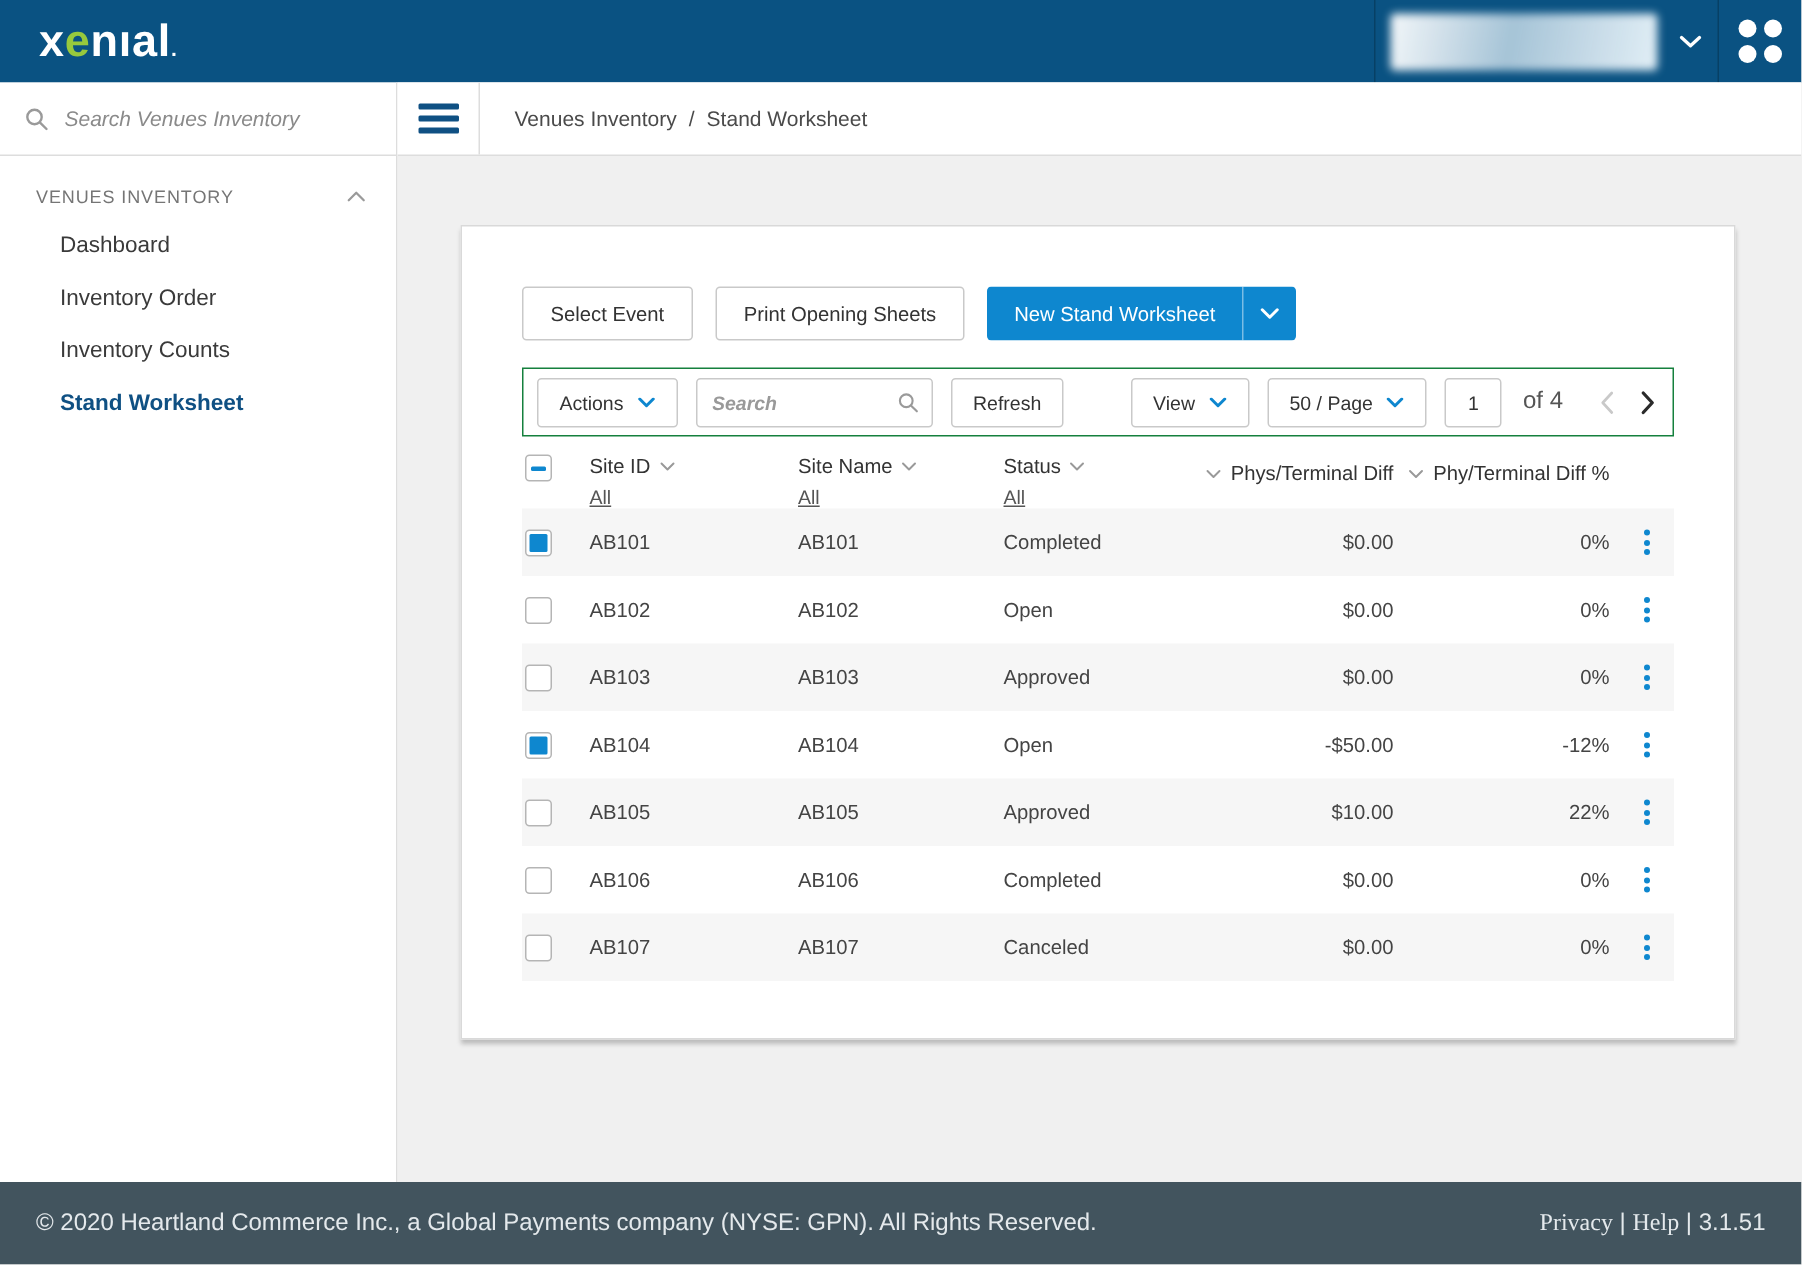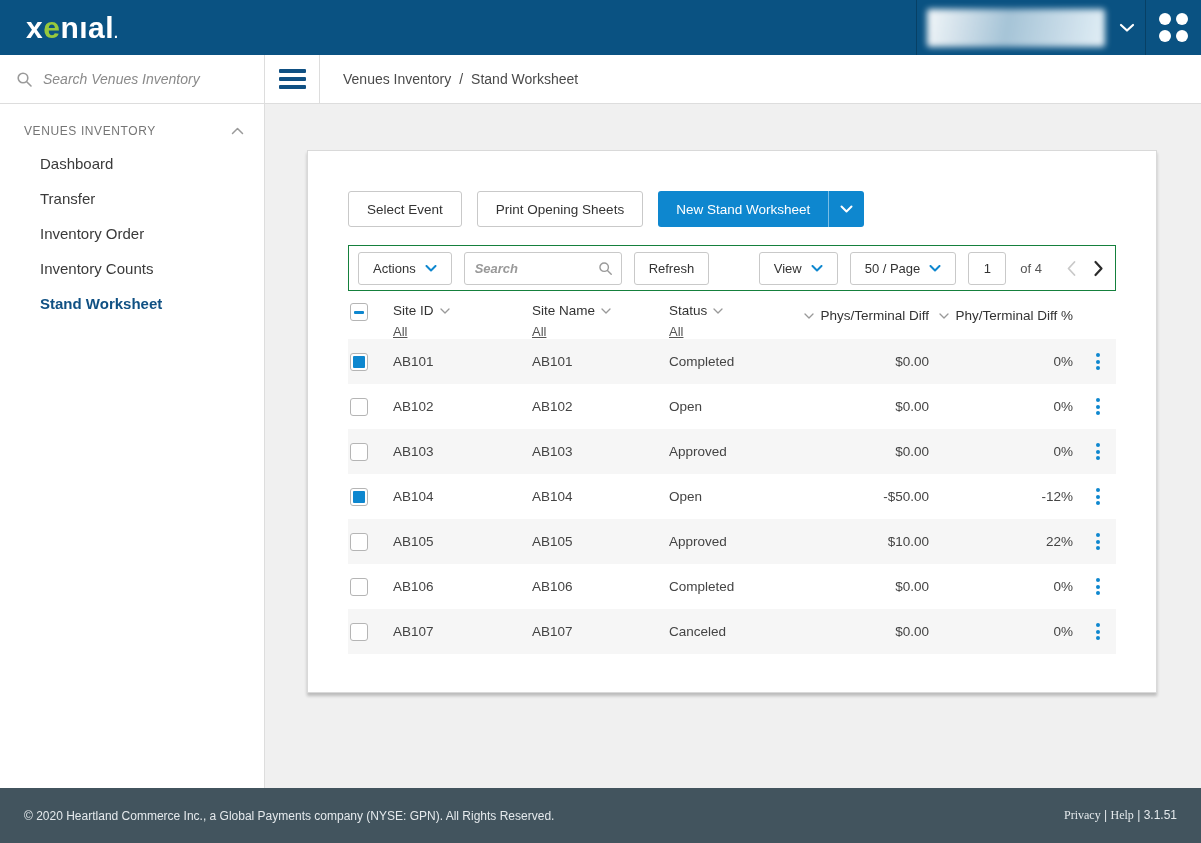--- a/index.html
+++ b/index.html
@@ -66,21 +66,21 @@
   .toolbar { margin-top:18px; border:1px solid #15803d; height:46px; display:flex; align-items:center; padding:0 9px; gap:12px; }
   .tb-btn { height:33px; background:#FFF; border:1px solid #C9C9C9; border-radius:3px; font-size:13px; color:#333;
             display:flex; align-items:center; gap:9px; padding:0 14px; cursor:pointer; }
   .tb-search { position:relative; height:33px; }
   .tb-search input { height:33px; width:158px; border:1px solid #C9C9C9; border-radius:3px; padding:0 30px 0 10px;
                      font-size:13px; font-style:italic; color:#555; outline:none; font-family:"Liberation Sans", sans-serif;font-weight:bold; }
   .tb-search input::placeholder { color:#999; }
   .tb-search svg { position:absolute; right:9px; top:9px; }
   .tb-spacer { flex:1; }
   .page-input { width:38px; height:33px; border:1px solid #C9C9C9; border-radius:3px; text-align:center; font-size:13px; color:#333; outline:none; font-family:"Liberation Sans", sans-serif; }
-  .page-of { font-size:13px; color:#555; margin-left:2px; }
+  .page-of { font-size:16px; color:#555; margin-left:2px; }
   .pg-btn { background:none; border:none; cursor:pointer; display:flex; align-items:center; padding:0 2px; }
   .pg-btn.prev { margin-left:10px; cursor:default; }
 
   
   .tbl-header { display:flex; align-items:flex-start; padding-top:12px; min-height:48px; }
   .tbl-row { display:flex; align-items:center; height:45px; }
   .tbl-row.striped { background:#F6F6F6; }
   .col-cb { width:45px; display:flex; align-items:center; padding-left:2px; }
   .col-siteid { width:139px; }
   .col-sitename { width:137px; }
@@ -93,21 +93,21 @@
   .th-all { display:inline-block; margin-top:6px; font-size:13px; color:#555; text-decoration:underline; cursor:pointer; }
   .cell { font-size:13.5px; color:#444; }
   .checkbox { width:18px; height:18px; border:1px solid #B5B5B5; border-radius:3px; background:#FFF; position:relative; cursor:pointer; flex:none; }
   .checkbox.checked::after { content:""; position:absolute; inset:2px; background:#0E87CF; border-radius:1px; }
   .checkbox.indeterminate::after { content:""; position:absolute; left:3px; right:3px; top:7px; height:3px; background:#0E87CF; border-radius:1px; }
   .kebab { display:flex; flex-direction:column; gap:2.5px; cursor:pointer; padding:3px; }
   .kebab span { width:4px; height:4px; background:#0E87CF; border-radius:50%; }
 
   
   .app-footer { height:55px; background:#42545E; display:flex; align-items:center; justify-content:space-between; padding:0 24px; }
-  .app-footer, .app-footer span { font-size:12px; color:#E4E9EC; }
+  .app-footer, .app-footer span { font-size:16px; color:#E4E9EC; }
   .footer-links span.link { cursor:pointer;font-family:Liberation Serif, serif; }
 
   .chev polyline, .chev circle, .chev line { fill:none; stroke:currentColor; stroke-linecap:round; stroke-linejoin:round; }
 </style>
 </head>
 <body>
 
 <header class="app-header">
   <div class="logo-wrap">
     <div class="logo"><span>x</span><span class="e">e</span><span>nıal</span><span class="tm">.</span></div>
@@ -144,21 +144,20 @@
     </div>
     <div class="nav-section-header">
       <span class="nav-section-title">VENUES INVENTORY</span>
       <svg class="chev" width="13" height="8" viewBox="0 0 13 8" color="#9A9A9A">
         <polyline points="1.5,6.5 6.5,1.5 11.5,6.5" stroke-width="1.5"></polyline>
       </svg>
     </div>
     <nav class="sidebar-nav">
   <span class="nav-item">Dashboard</span>
 
-  <span class="nav-item">Transfer</span>
 
   <span class="nav-item">Inventory Order</span>
 
   <span class="nav-item">Inventory Counts</span>
 
   <span class="nav-item active">Stand Worksheet</span>
 </nav>
   </aside>
 
   <div class="main-col">

